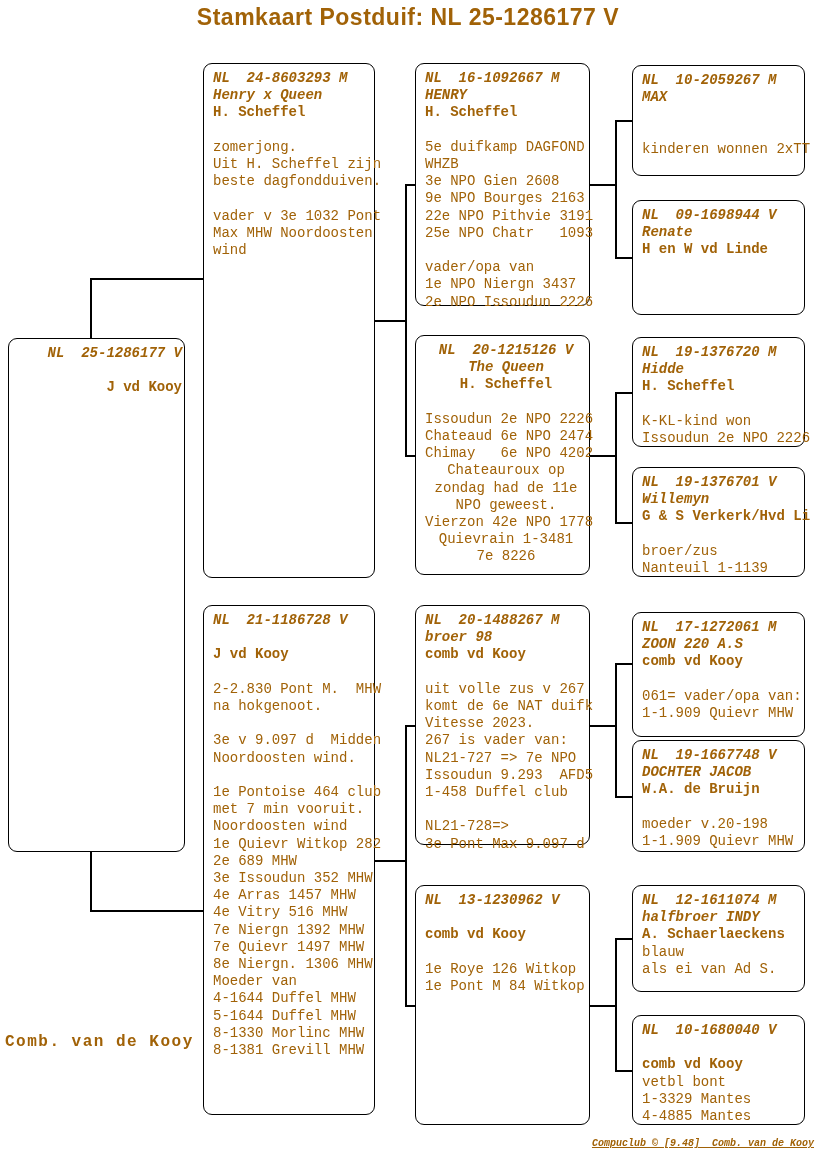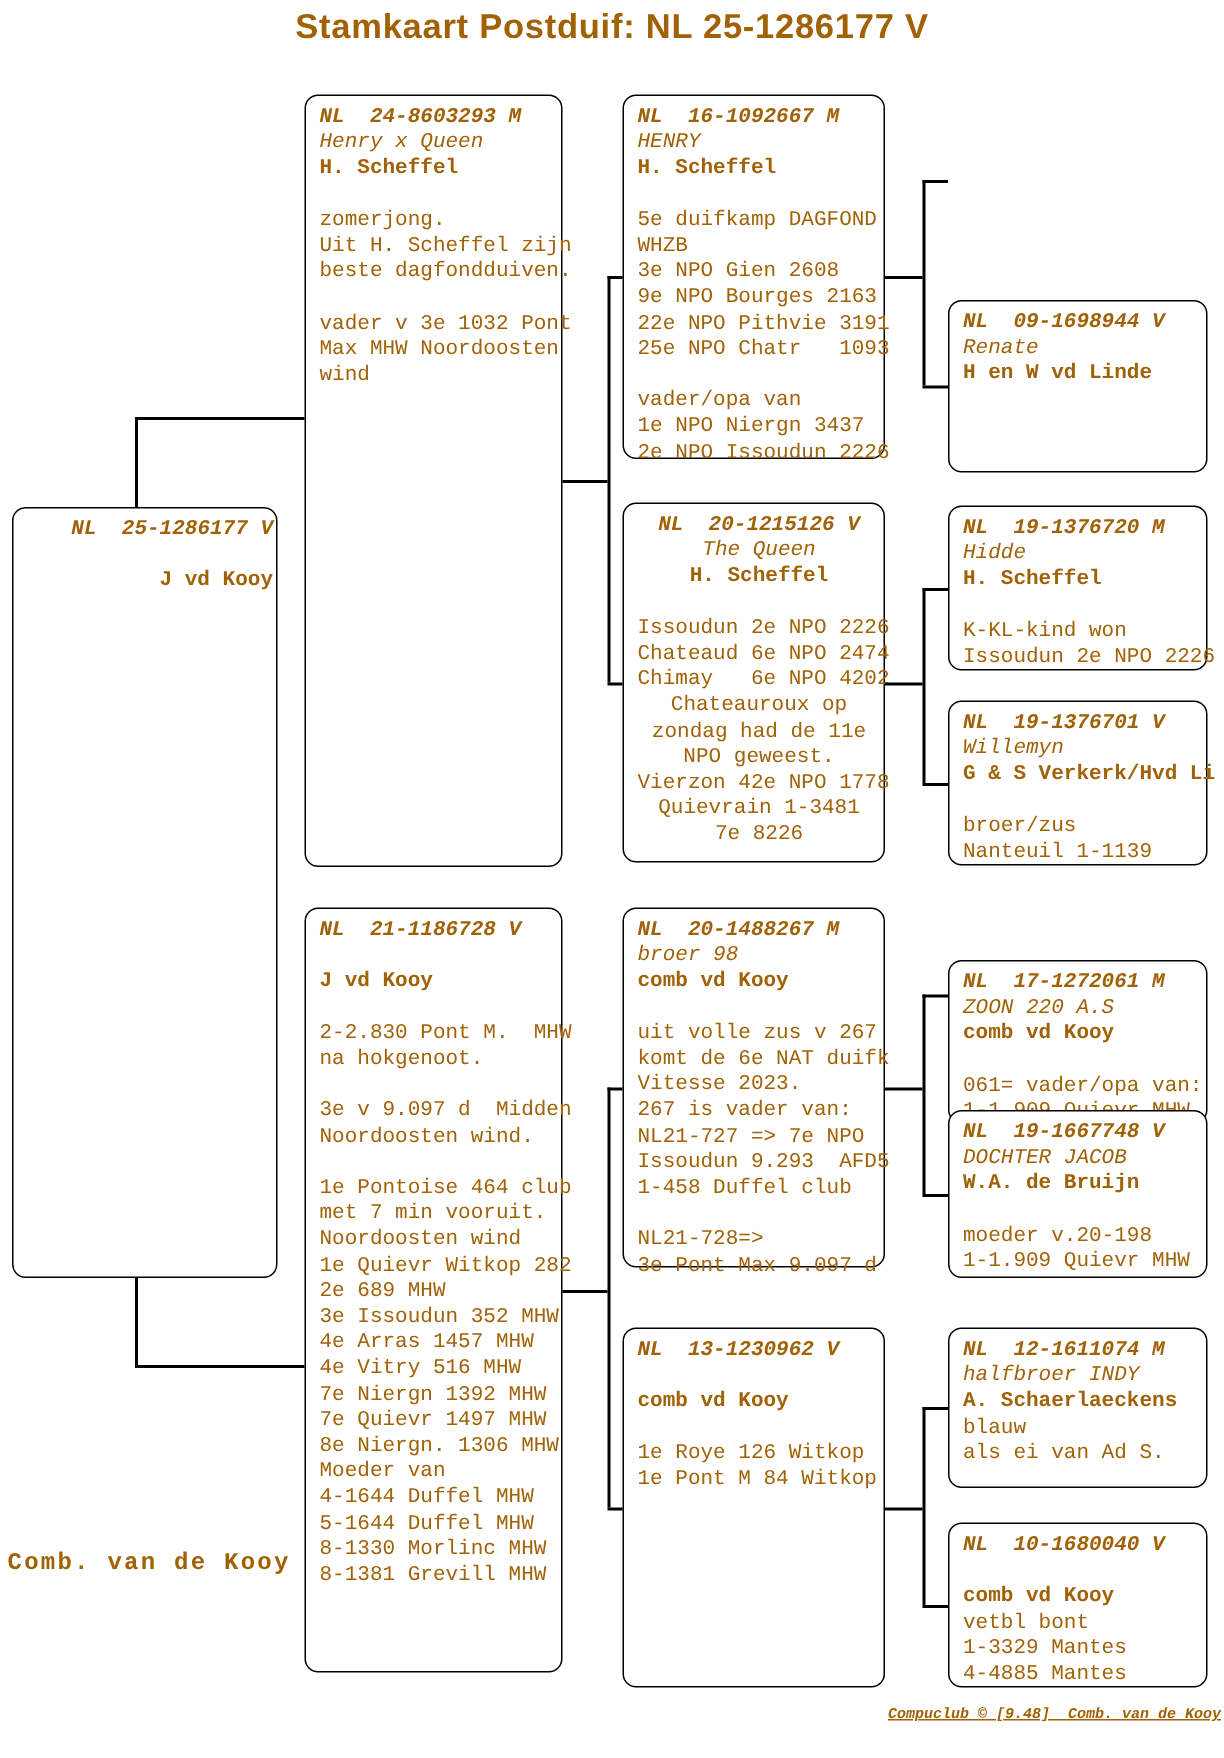--- a/index.html
+++ b/index.html
@@ -6,21 +6,21 @@
   #card{position:relative;width:816px;height:1172px;background:#ffffff;
         font-family:"Liberation Mono","DejaVu Sans Mono",monospace;color:#a16207;overflow:hidden;}
   #title{position:absolute;left:0;top:4px;width:816px;text-align:center;
          font-family:"Liberation Sans","DejaVu Sans",sans-serif;
          font-size:23px;font-weight:600;letter-spacing:0.5px;}
   .pbox{position:absolute;border:1.5px solid #000;border-radius:9px;background:#fff;
         padding:6px 2px 0 9px;box-sizing:border-box;
         font-size:14px;line-height:17.2px;}
   .line{white-space:pre;min-height:17.2px;}
   .line.ring{font-weight:bold;font-style:italic;}
-  .line.name{font-weight:normal;font-style:italic;}
+  .line.name{font-weight:bold;font-style:italic;}
   .line.owner{font-weight:bold;}
   .hline{position:absolute;height:1.5px;background:#000;}
   .vline{position:absolute;width:1.5px;background:#000;}
   #owner-label{position:absolute;left:5px;top:1033px;font-size:16px;font-weight:bold;
                letter-spacing:1.5px;white-space:pre;}
   #footer{position:absolute;right:2px;top:1138px;font-size:10px;font-weight:bold;
           font-style:italic;white-space:pre;text-decoration:underline;}
 </style>
 </head>
 <body>
@@ -126,20 +126,27 @@
     </div>
   <div class="pbox" style="left:415px;top:885px;width:175px;height:240px;">
       <div class="line ring">NL  13-1230962 V</div>
       <div class="line body">&nbsp;</div>
       <div class="line owner">comb vd Kooy</div>
       <div class="line body">&nbsp;</div>
       <div class="line body">1e Roye 126 Witkop</div>
       <div class="line body">1e Pont M 84 Witkop</div>
     </div>
 
+  <div class="pbox" style="left:632px;top:65px;width:173px;height:111px;">
+      <div class="line ring">NL  10-2059267 M</div>
+      <div class="line name">MAX</div>
+      <div class="line body">&nbsp;</div>
+      <div class="line body">&nbsp;</div>
+      <div class="line body">kinderen wonnen 2xTT</div>
+    </div>
   <div class="pbox" style="left:632px;top:200px;width:173px;height:115px;">
       <div class="line ring">NL  09-1698944 V</div>
       <div class="line name">Renate</div>
       <div class="line owner">H en W vd Linde</div>
     </div>
   <div class="pbox" style="left:632px;top:337px;width:173px;height:110px;">
       <div class="line ring">NL  19-1376720 M</div>
       <div class="line name">Hidde</div>
       <div class="line owner">H. Scheffel</div>
       <div class="line body">&nbsp;</div>
@@ -147,21 +154,21 @@
       <div class="line body">Issoudun 2e NPO 2226</div>
     </div>
   <div class="pbox" style="left:632px;top:467px;width:173px;height:110px;">
       <div class="line ring">NL  19-1376701 V</div>
       <div class="line name">Willemyn</div>
       <div class="line owner">G &amp; S Verkerk/Hvd Li</div>
       <div class="line body">&nbsp;</div>
       <div class="line body">broer/zus</div>
       <div class="line body">Nanteuil 1-1139</div>
     </div>
-  <div class="pbox" style="left:632px;top:640px;width:173px;height:109px;">
+  <div class="pbox" style="left:632px;top:612px;width:173px;height:125px;">
       <div class="line ring">NL  17-1272061 M</div>
       <div class="line name">ZOON 220 A.S</div>
       <div class="line owner">comb vd Kooy</div>
       <div class="line body">&nbsp;</div>
       <div class="line body">061= vader/opa van:</div>
       <div class="line body">1-1.909 Quievr MHW</div>
     </div>
   <div class="pbox" style="left:632px;top:740px;width:173px;height:112px;">
       <div class="line ring">NL  19-1667748 V</div>
       <div class="line name">DOCHTER JACOB</div>

